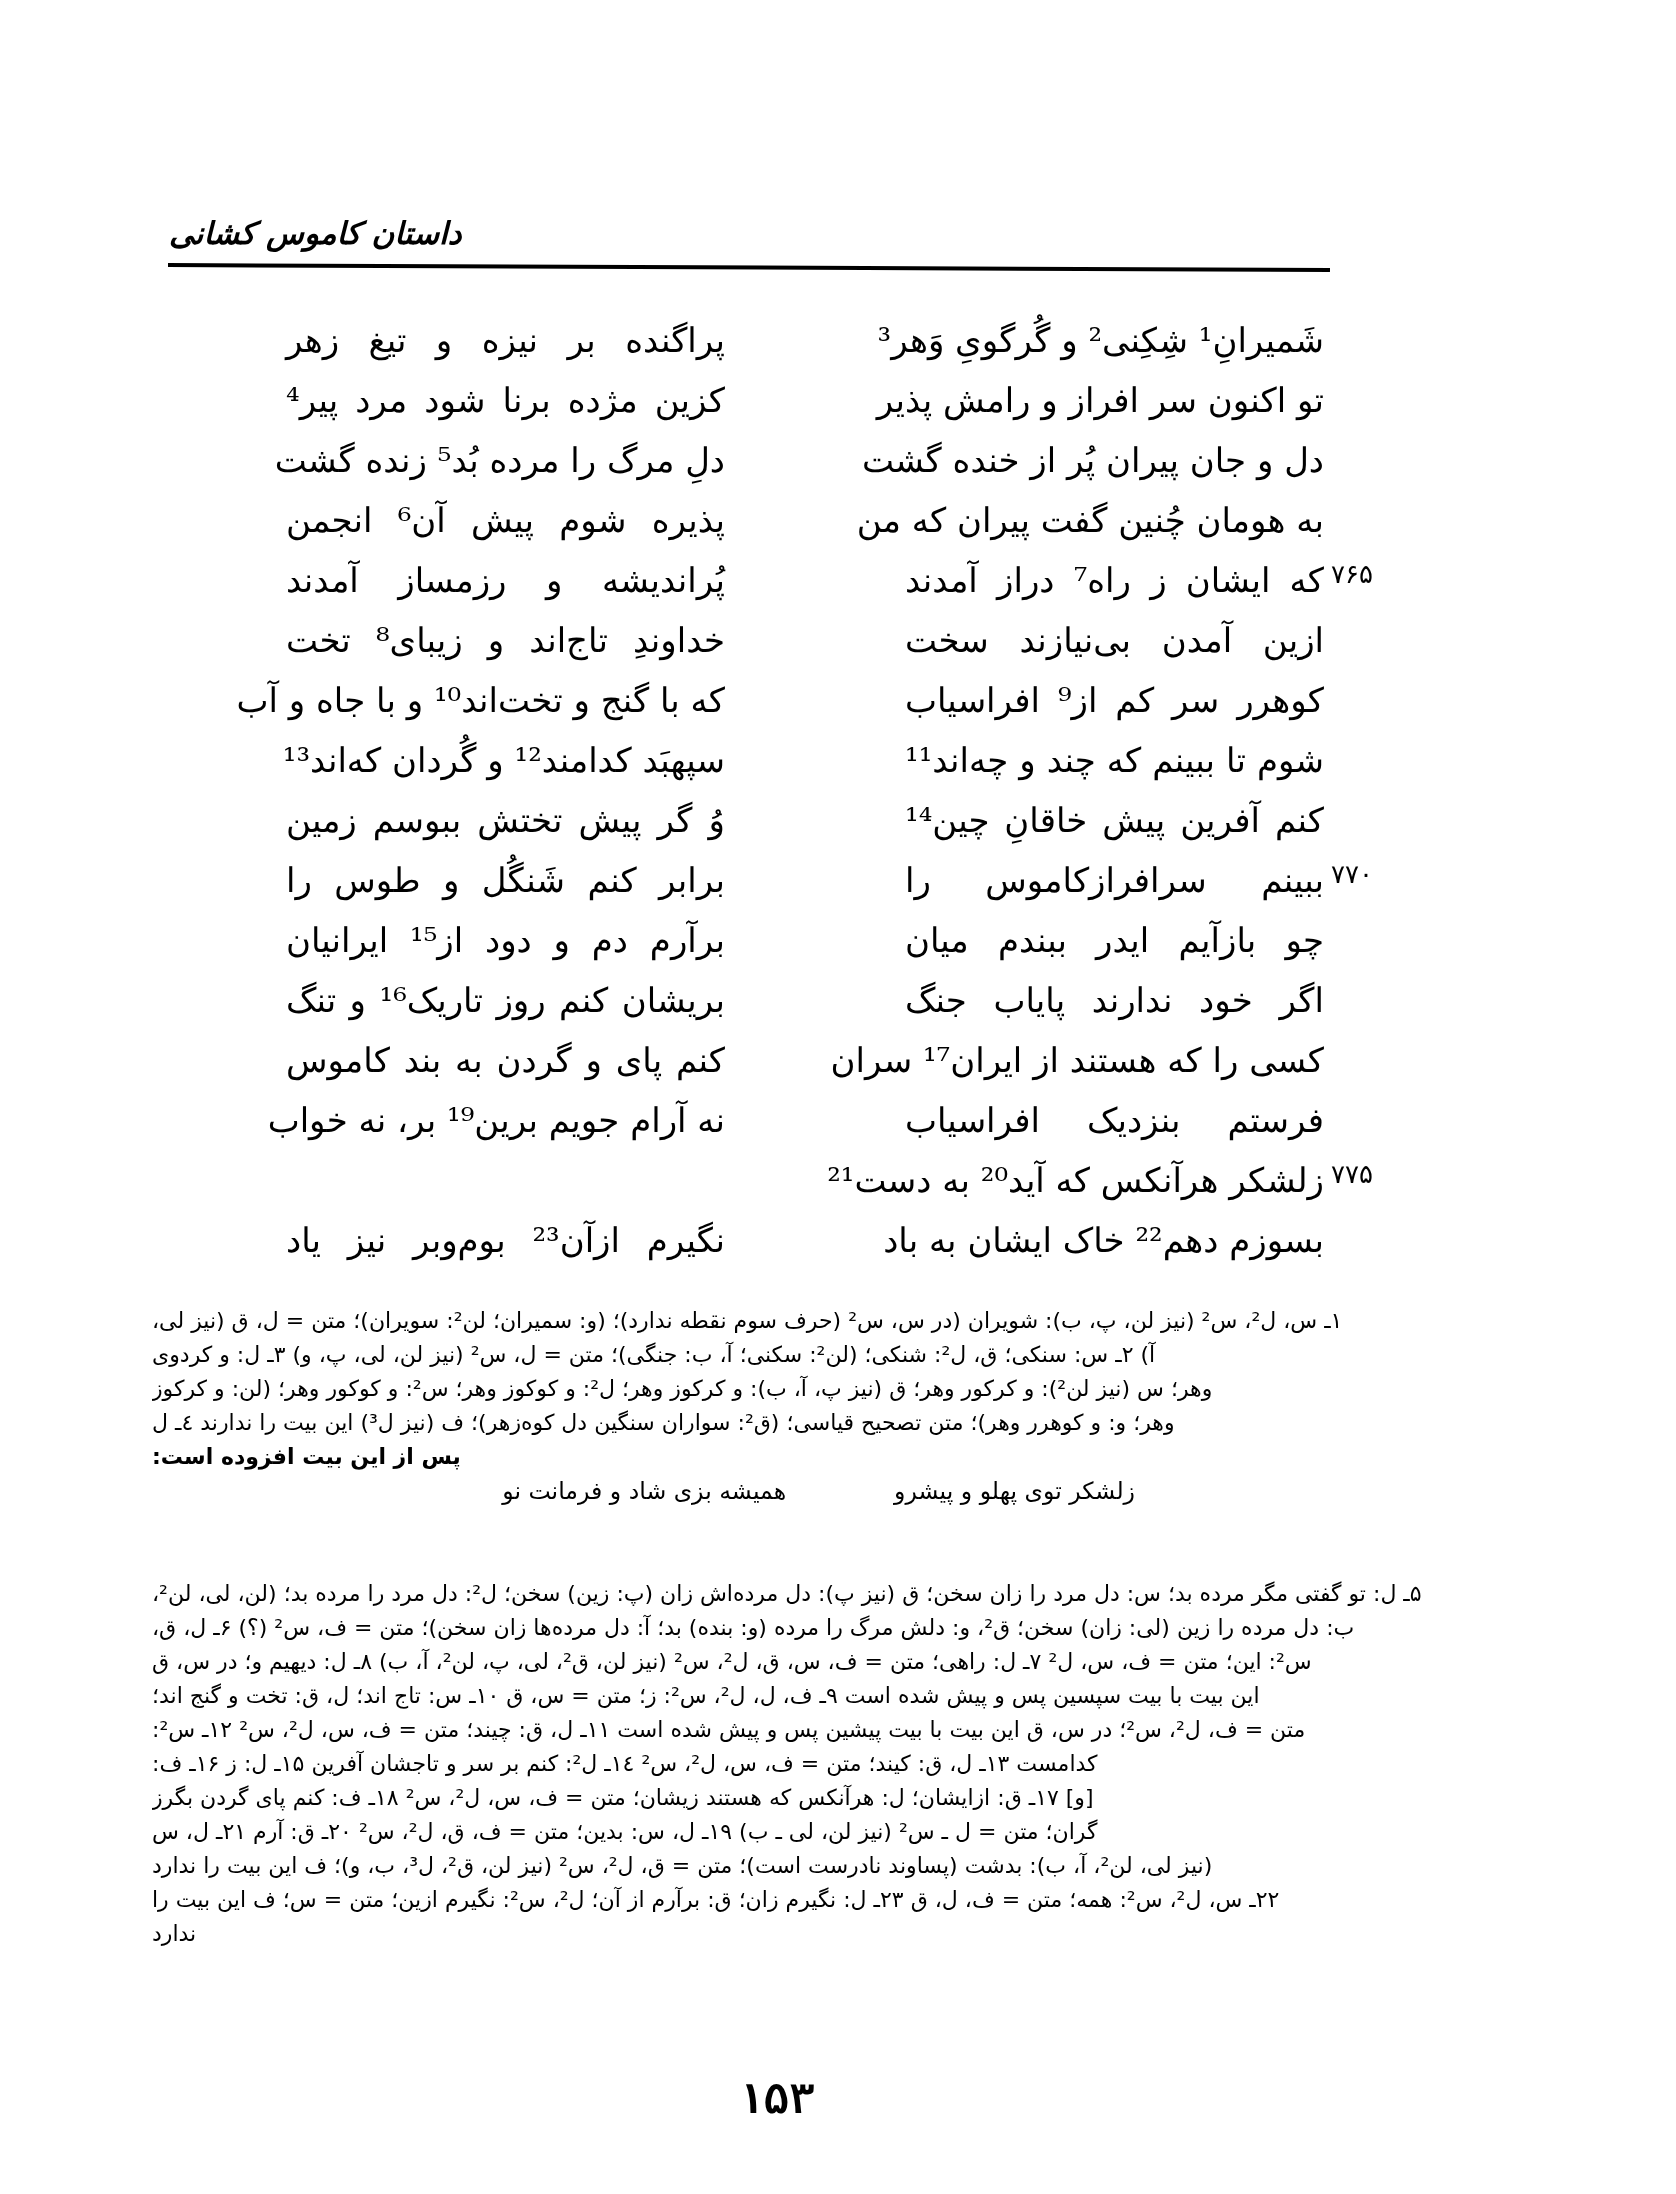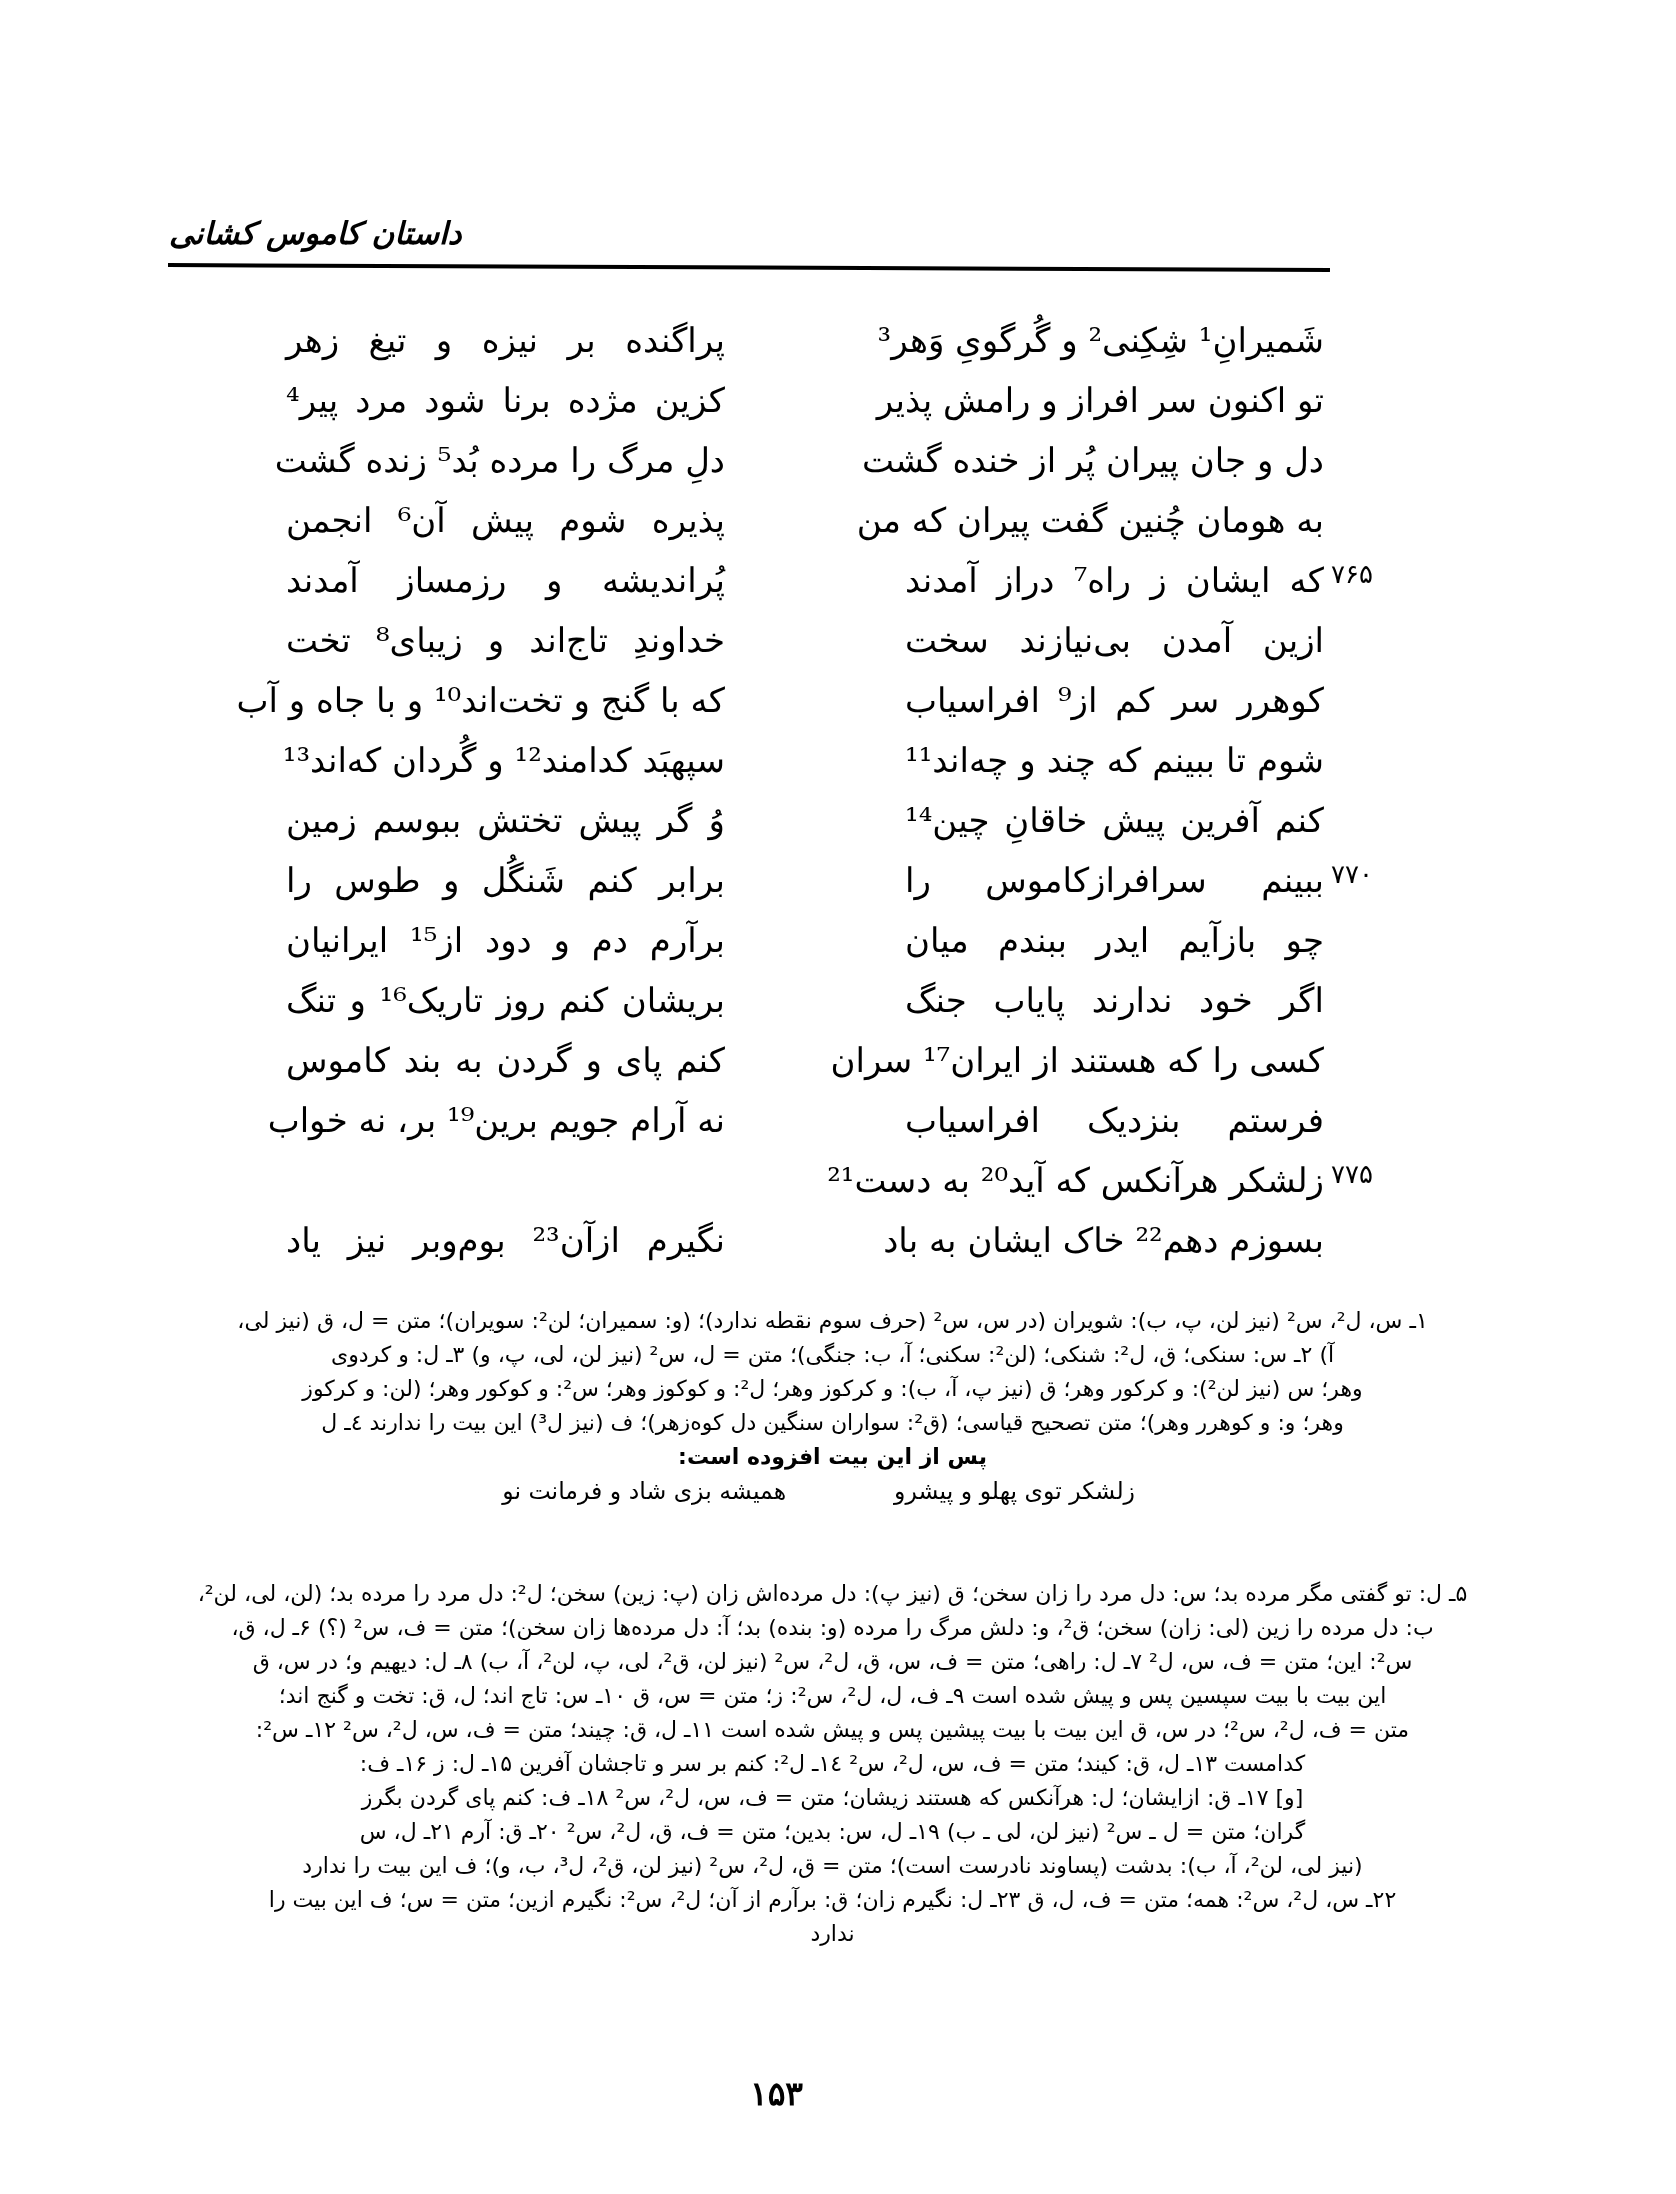--- a/index.html
+++ b/index.html
@@ -33,28 +33,28 @@
     position:absolute; left:1047px; top:8px; font-size:26px;
     font-family:"DejaVu Sans", sans-serif; direction:rtl; white-space:nowrap;
   }
   .notes {
     position:absolute; left:152px; width:1361px;
     direction:rtl; text-align:justify;
     font-family:"DejaVu Sans", sans-serif; font-size:22px; line-height:34px;
   }
   .notes.block1 { top:1304px; }
   .notes.block2 { top:1577px; }
-  .note-line { display:block; white-space:nowrap; overflow:hidden; text-align:center; }
+  .note-line { display:block; white-space:nowrap; overflow:hidden; text-align:left; }
   .added-label { font-weight:bold; }
   .added-verse {
     display:flex; direction:rtl; gap:108px; padding-right:378px; font-size:23.6px;
   }
   .page-number {
     position:absolute; left:709px; top:2074px; width:135px; text-align:center;
-    font-family:Liberation Sans, sans-serif; font-weight:bold; font-size:33px; direction:rtl;
+    font-family:Liberation Mono, monospace; font-weight:bold; font-size:42px; direction:rtl;
   }
 </style>
 </head>
 <body>
 
 <div>
   <div class="header-title">داستان کاموس کشانی</div>
   <div class="header-rule"></div>
 
   <div class="verses" id="verses">

